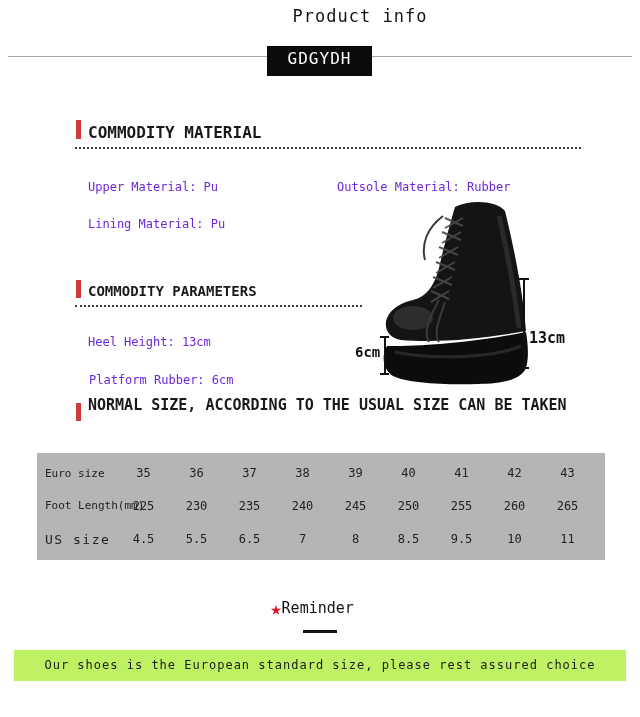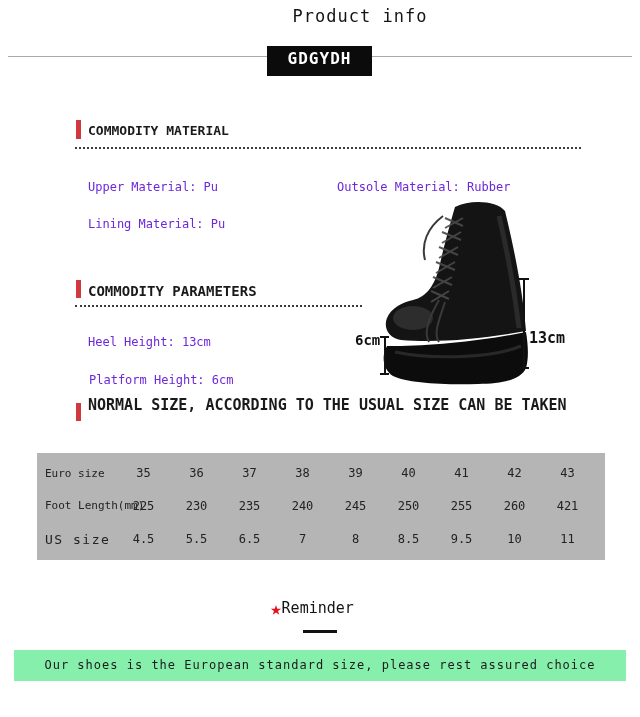--- a/index.html
+++ b/index.html
@@ -12,21 +12,21 @@
   .abs { position:absolute; }
 
   
   .page-title {
     top:6px; left:0; width:640px; text-align:center;
     font-size:17px; letter-spacing:1px; color:#141414;margin-left:40px;
   }
   .brand-line { top:56px; left:8px; right:8px; height:1px; background:#a9a9a9; }
   .brand-box {
     top:46px; left:267px; width:105px; height:30px; background:#0b0b0b;
-    color:#ffffff; font-size:16px; font-weight:bold; letter-spacing:1px;
+    color:#ffffff; font-size:16px; font-weight:normal; letter-spacing:1px;
     text-align:center; line-height:25px;
   }
 
   
   .accent-bar { width:5px; background:#d03a3e; }
   .sec-heading { font-weight:bold; color:#1a1a1a; white-space:nowrap; }
   .dotted { border-top:2px dotted #3c3c3c; height:0; }
 
   .body-text { font-size:12px; color:#6d28d9; white-space:nowrap; }
 
@@ -50,48 +50,48 @@
   .tcell { flex:none; width:53px; text-align:center; font-size:12px; color:#222; }
 
   
   .reminder-wrap { top:597px; left:0; width:640px; text-align:center; }
   .reminder-inner { display:inline-block; transform:translateX(-8px); }
   .star { color:#e8101e; font-size:19px; vertical-align:-2px; }
   .reminder-title { font-size:15px; color:#141414; }
   .reminder-underline { top:630px; left:303px; width:34px; height:3px; background:#121212; }
 
   .bottom-bar {
-    top:650px; left:14px; width:612px; height:31px; background:#86efac;
+    top:650px; left:14px; width:612px; height:31px; background:#bef264;
     font-size:12px; letter-spacing:1px; color:#1c1c1c;
     text-align:center; line-height:31px; white-space:nowrap;
   }
 </style>
 </head>
 <body>
 
 <div class="page">
 
   <div class="abs page-title">Product info</div>
   <div class="abs brand-line"></div>
   <div class="abs brand-box">GDGYDH</div>
 
   <div class="abs accent-bar" style="left:76px; top:120px; height:19px;"></div>
-  <div class="abs sec-heading" style="left:88px; top:123px; font-size:13px;">COMMODITY MATERIAL</div>
+  <div class="abs sec-heading" style="left:88px; top:123px; font-size:16px;">COMMODITY MATERIAL</div>
   <div class="abs dotted" style="left:75px; top:147px; width:506px;"></div>
 
   <div class="abs body-text" style="left:88px; top:180px;">Upper Material: Pu</div>
   <div class="abs body-text" style="left:88px; top:217px;">Lining Material: Pu</div>
   <div class="abs body-text" style="left:337px; top:180px;">Outsole Material: Rubber</div>
 
   <div class="abs accent-bar" style="left:76px; top:280px; height:18px;"></div>
   <div class="abs sec-heading" style="left:88px; top:283px; font-size:14px;">COMMODITY PARAMETERS</div>
   <div class="abs dotted" style="left:75px; top:305px; width:287px;"></div>
 
   <div class="abs body-text" style="left:88px; top:335px;">Heel Height: 13cm</div>
-  <div class="abs body-text" style="left:89px; top:373px;">Platform Height: 6cm</div>
+  <div class="abs body-text" style="left:89px; top:373px;">Platform Rubber: 6cm</div>
 
   <svg class="abs" style="left:383px; top:200px;" width="150" height="185" viewBox="0 0 150 185">
 
     <path d="M72,7 C88,-1 114,1 122,11 C131,48 140,92 143,131 C100,139 55,143 18,140
              C6,138 0,128 4,118 C8,108 20,102 30,100 C44,97 52,84 56,68 C61,46 67,24 72,7 Z" fill="#141414"></path>
 
     <path d="M116,16 C124,50 132,95 136,128" stroke="#2a2a2a" stroke-width="5" fill="none"></path>
 
     <ellipse cx="30" cy="118" rx="20" ry="12" fill="#2d2d2d"></ellipse>
 
@@ -112,21 +112,21 @@
     <path d="M4,146 C-2,156 0,170 10,176 C24,183 60,185 95,184 C118,184 138,180 143,168
              C146,158 145,144 143,132 C100,141 40,147 4,146 Z" fill="#0c0c0c"></path>
     <path d="M12,152 C50,160 110,158 138,146" stroke="#2f2f2f" stroke-width="3" fill="none" opacity="0.8"></path>
   </svg>
 
   <div class="abs meas-line" style="left:523px; top:279px; height:89px;"></div>
   <div class="abs meas-cap" style="left:519px; top:278px; width:10px;"></div>
   <div class="abs meas-cap" style="left:519px; top:367px; width:10px;"></div>
   <div class="abs meas-label" style="left:529px; top:329px; font-size:15px;">13cm</div>
 
-  <div class="abs meas-label" style="left:355px; top:332px; font-size:14px;">6cm</div>
+  <div class="abs meas-label" style="left:355px; top:344px; font-size:14px;">6cm</div>
   <div class="abs meas-line" style="left:384px; top:337px; height:37px;"></div>
   <div class="abs meas-cap" style="left:380px; top:336px; width:9px;"></div>
   <div class="abs meas-cap" style="left:380px; top:373px; width:9px;"></div>
 
   <div class="abs accent-bar" style="left:76px; top:403px; height:18px;"></div>
   <div class="abs sec-heading" style="left:88px; top:396px; font-size:15px;">NORMAL SIZE, ACCORDING TO THE USUAL SIZE CAN BE TAKEN</div>
 
   <div class="abs size-table">
     <div class="trow">
       <div class="tlabel">Euro size</div>
@@ -143,21 +143,21 @@
     <div class="trow">
       <div class="tlabel">Foot Length(mm)</div>
       <div class="tcell">225</div>
       <div class="tcell">230</div>
       <div class="tcell">235</div>
       <div class="tcell">240</div>
       <div class="tcell">245</div>
       <div class="tcell">250</div>
       <div class="tcell">255</div>
       <div class="tcell">260</div>
-      <div class="tcell">421</div>
+      <div class="tcell">265</div>
     </div>
     <div class="trow trow-us">
       <div class="tlabel">US size</div>
       <div class="tcell">4.5</div>
       <div class="tcell">5.5</div>
       <div class="tcell">6.5</div>
       <div class="tcell">7</div>
       <div class="tcell">8</div>
       <div class="tcell">8.5</div>
       <div class="tcell">9.5</div>

